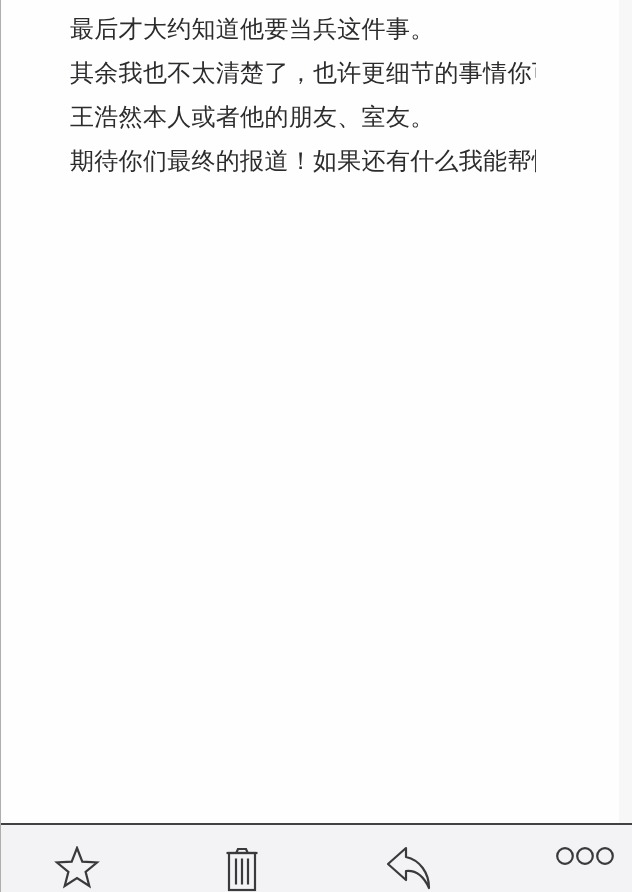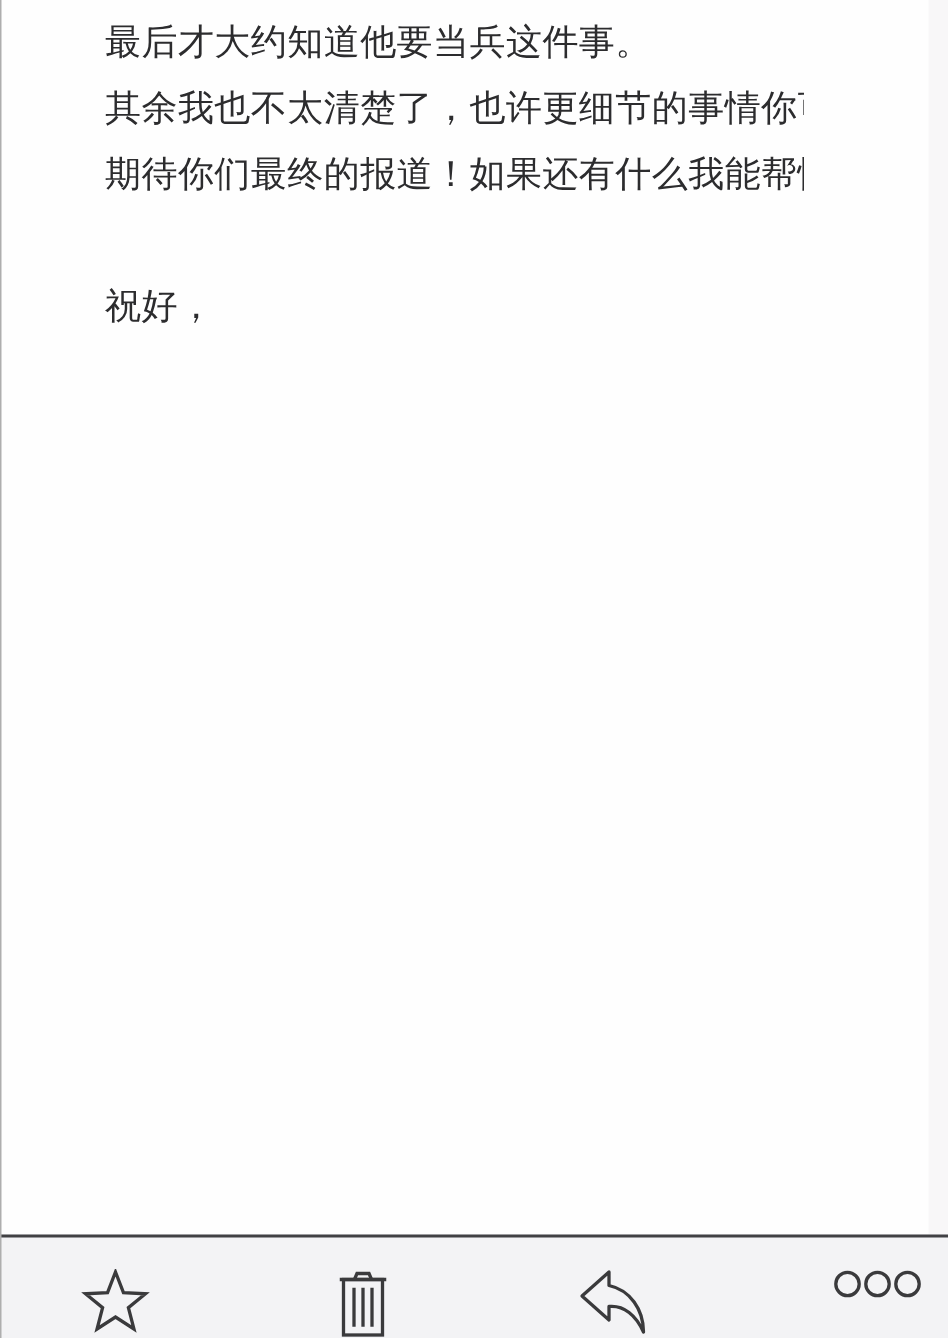--- a/index.html
+++ b/index.html
@@ -83,23 +83,23 @@
 <body>
 
 <div class="screen">
 
   <div class="right-edge-shade"></div>
   <div class="left-edge-line"></div>
 
   <div class="email-body">
     <div class="text-line">最后才大约知道他要当兵这件事。</div>
     <div class="text-line">其余我也不太清楚了，也许更细节的事情你可以去采访</div>
+    <div class="text-line">王浩然本人或者他的朋友、室友。</div>
     <div class="text-line">期待你们最终的报道！如果还有什么我能帮忙的地方，</div>
     <div class="text-line"></div>
-    <div class="text-line">祝好，</div>
     <div class="text-line"></div>
   </div>
 
   <div class="toolbar">
 
     <button class="tb-btn">
       <svg width="46" height="44" viewBox="0 0 46 44">
         <polygon class="icon-stroke" stroke-linejoin="miter" points="23,2 28.3,15.7 43,16.5 31.6,25.8 35.3,40 23,32 10.7,40 14.4,25.8 3,16.5 17.7,15.7"></polygon>
       </svg>
     </button>

